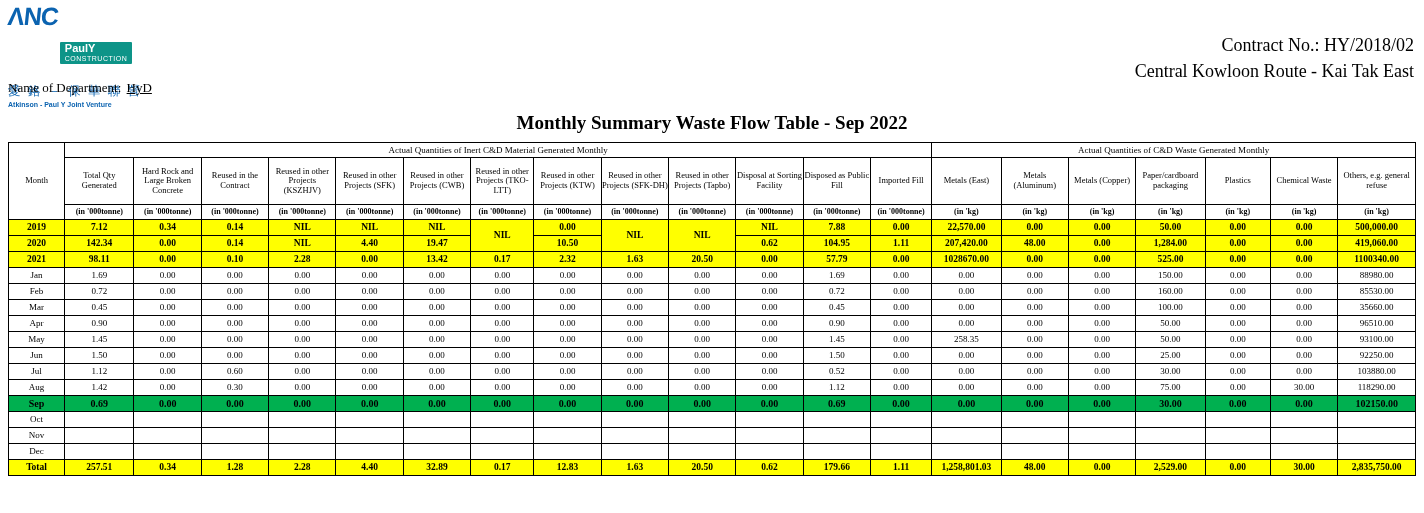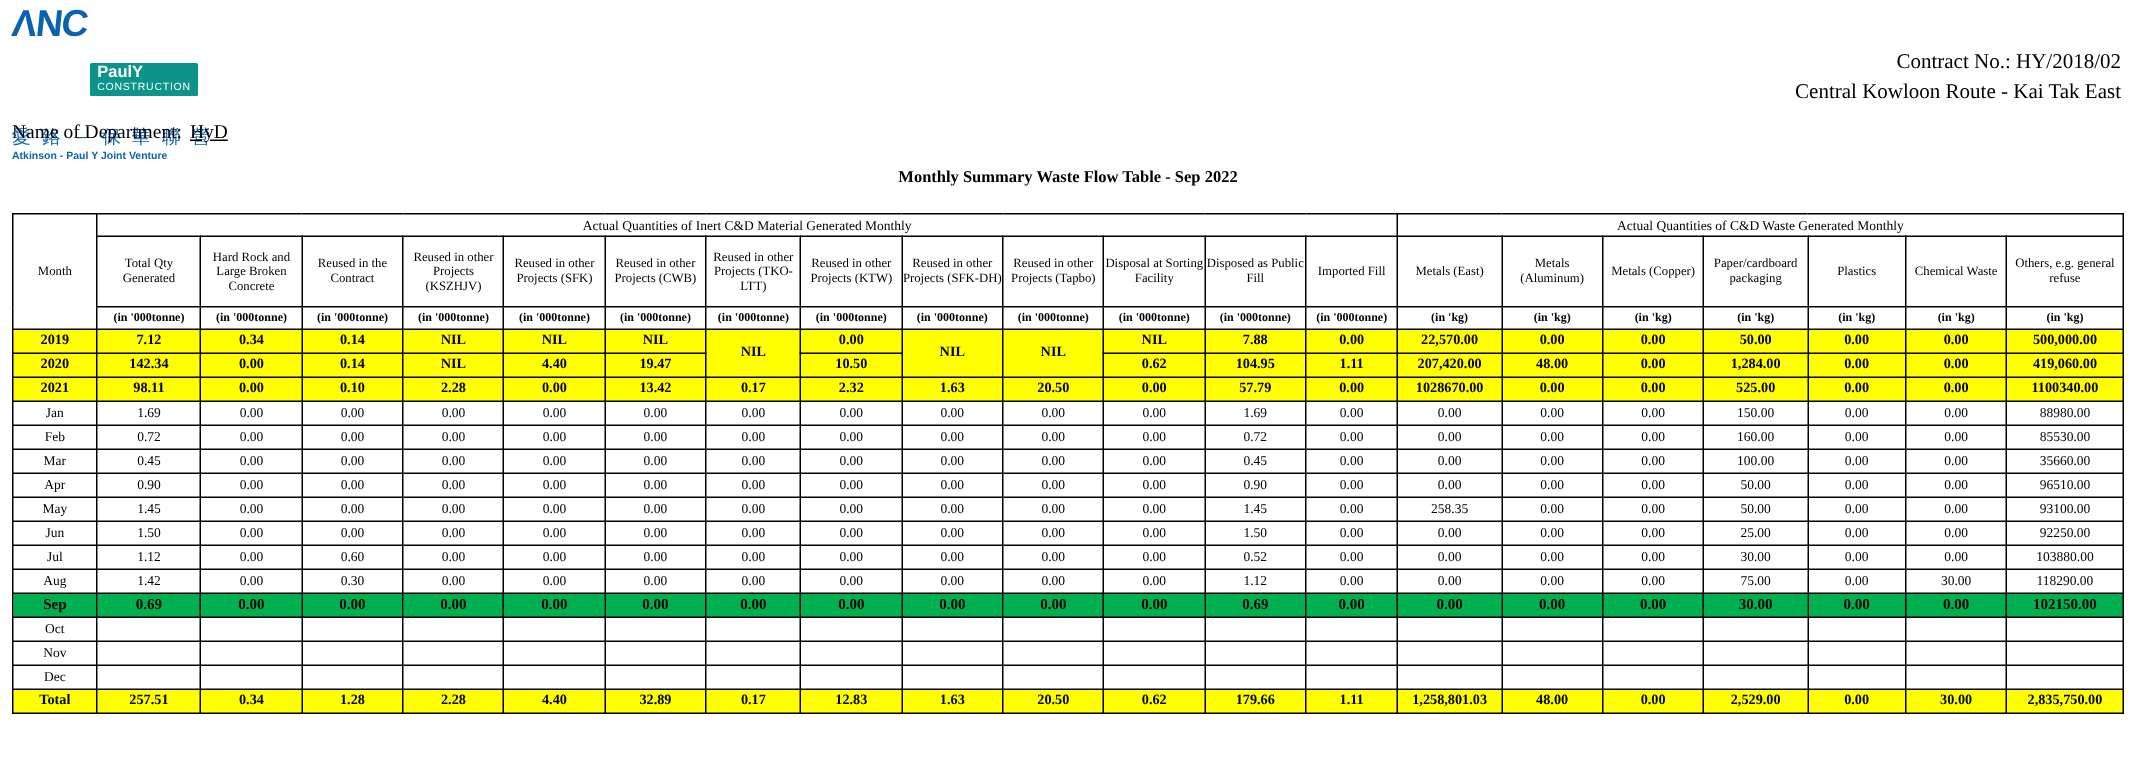--- a/index.html
+++ b/index.html
@@ -76,41 +76,41 @@
     font-weight: bold;
     color: #0b63b0;
     margin-top: 1px;
     white-space: nowrap;
   }
   .contract-block {
     position: absolute;
     right: 10px;
     top: 32px;
     text-align: right;
-    font-size: 14px;
+    font-size: 18px;
     line-height: 1.45;
   }
   .dept-block {
     position: absolute;
     left: 8px;
     top: 80px;
     font-size: 13px;
     font-family: Liberation Serif, serif;
   }
   .dept-value {
     text-decoration: underline;
     padding: 0 18px 0 2px;
   }
   .doc-title {
     position: absolute;
     top: 112px;
     left: 0;
     width: 1424px;
     text-align: center;
-    font-size: 11px;
+    font-size: 19px;
     font-weight: bold;
   }
   
   .table-wrap {
     position: absolute;
     left: 8px;
     top: 142px;
     width: 1408px;
   }
   table.wft {

